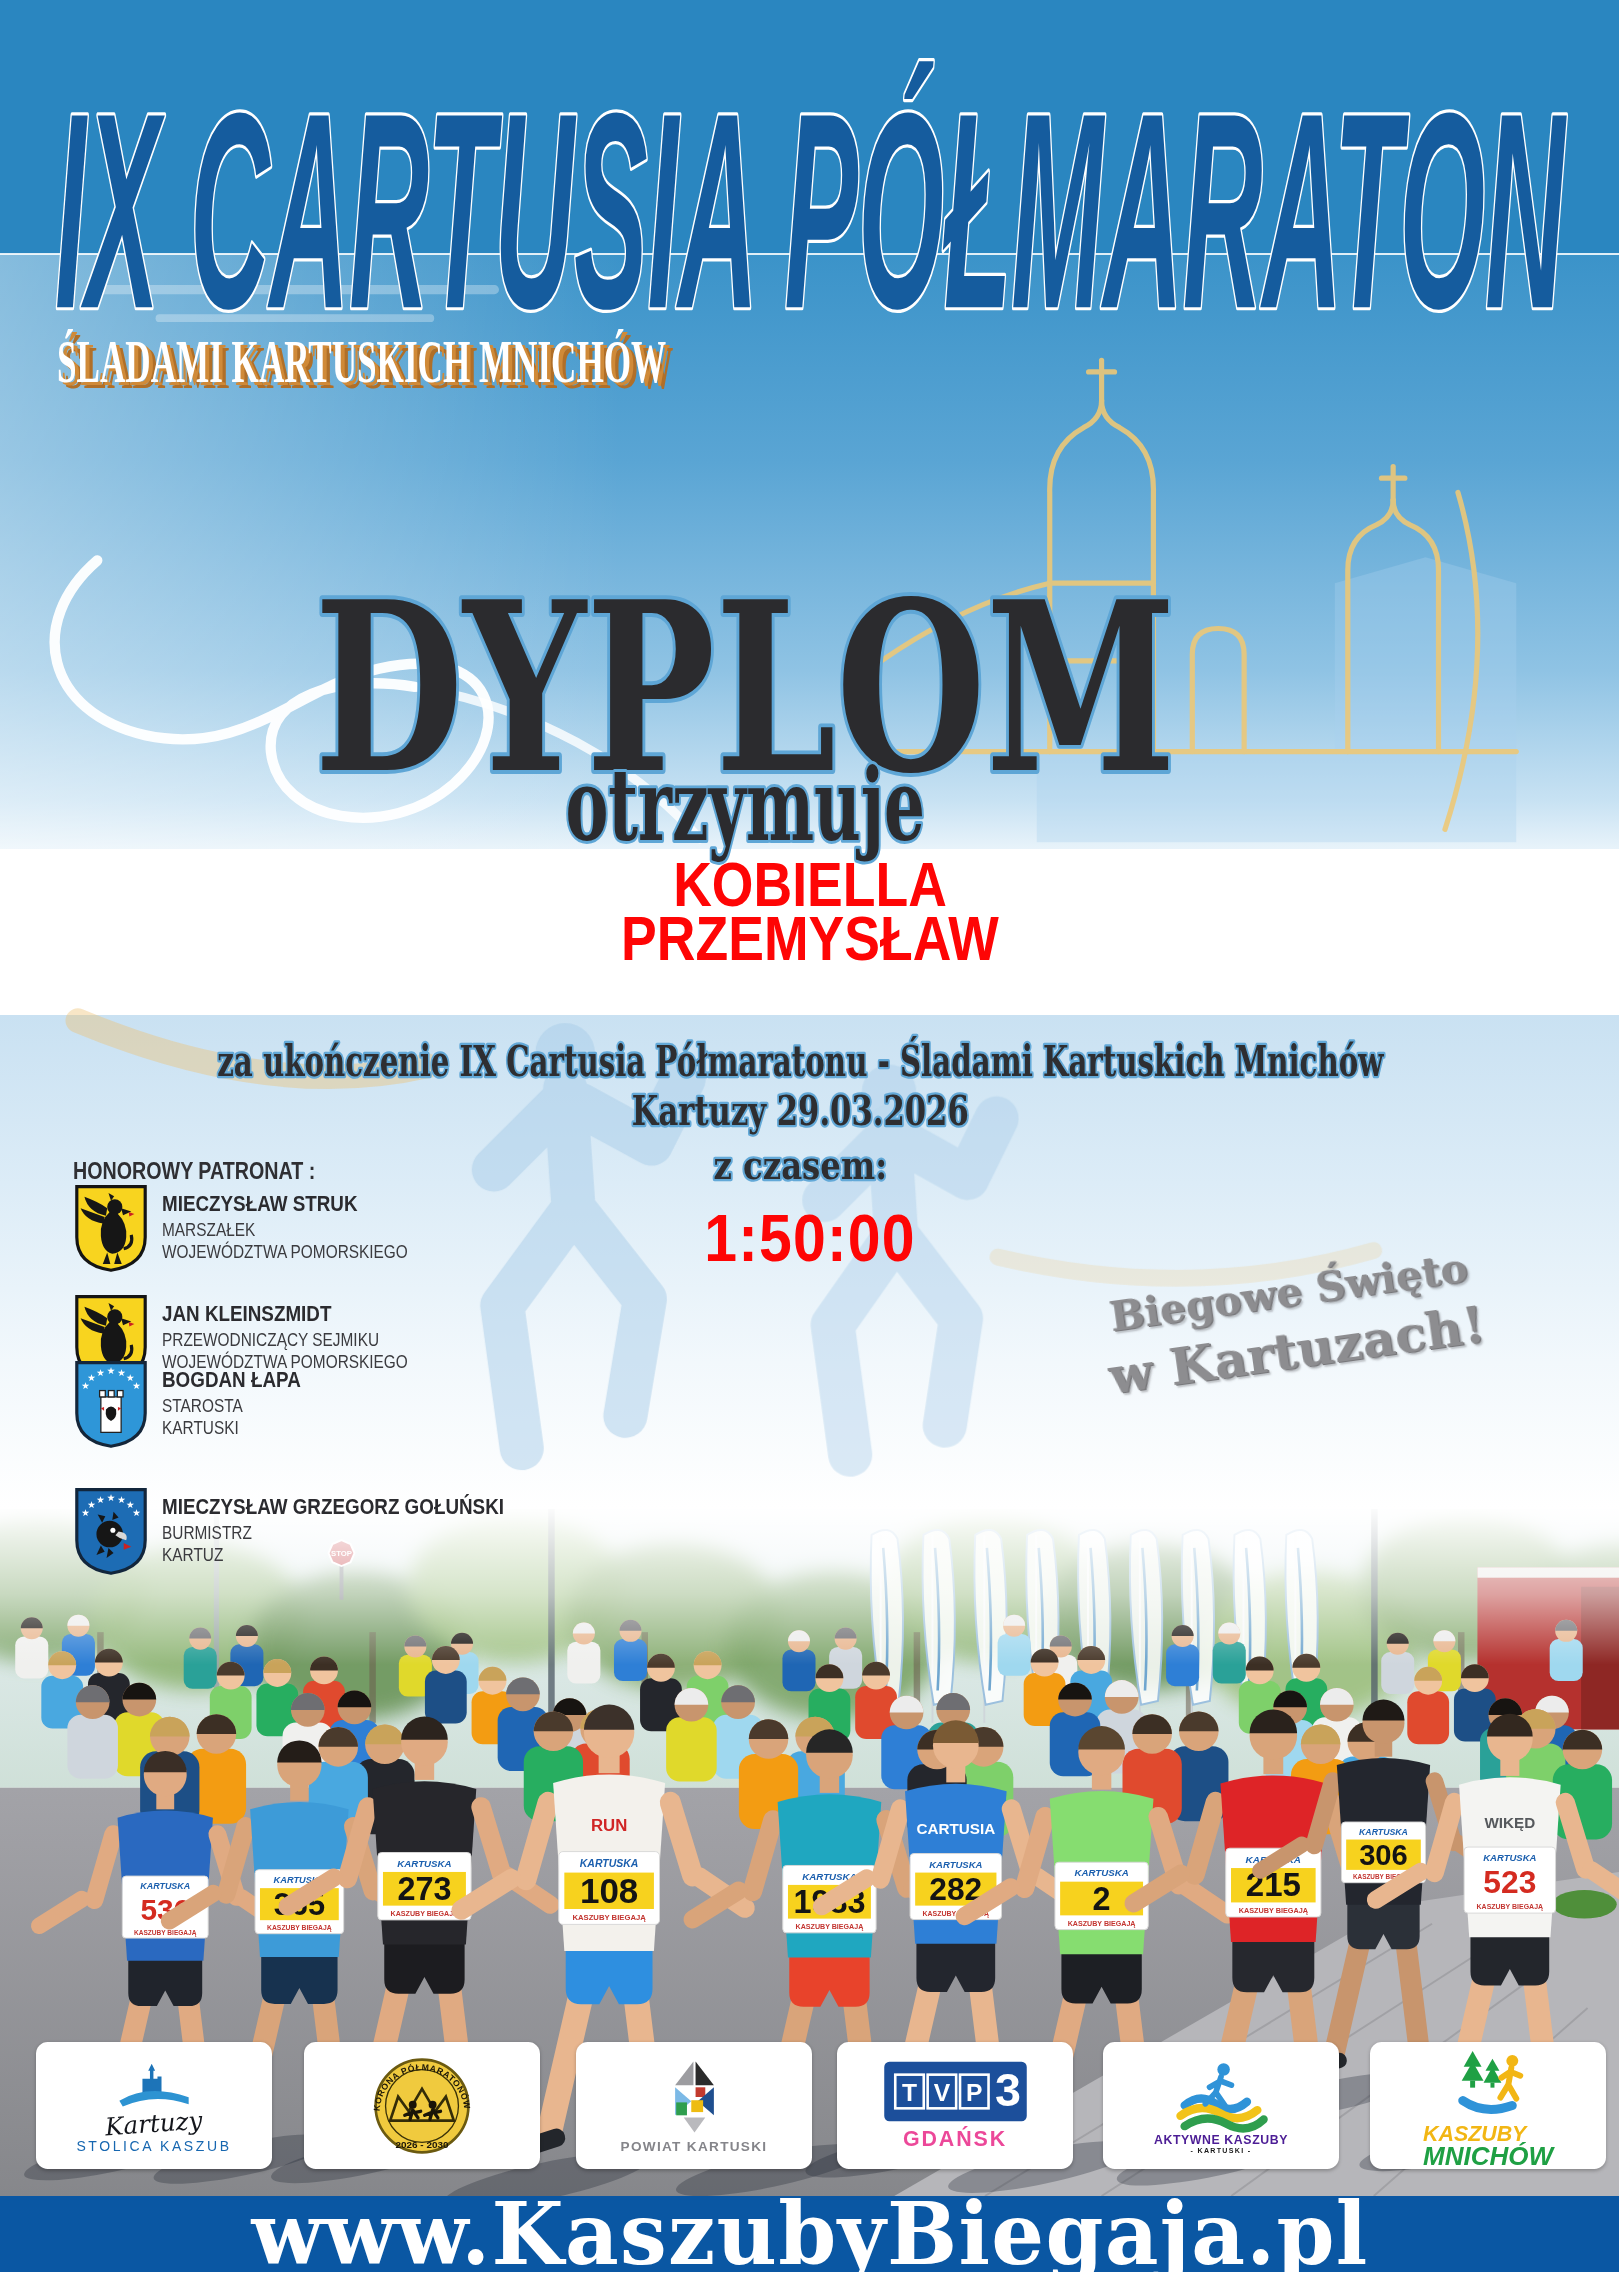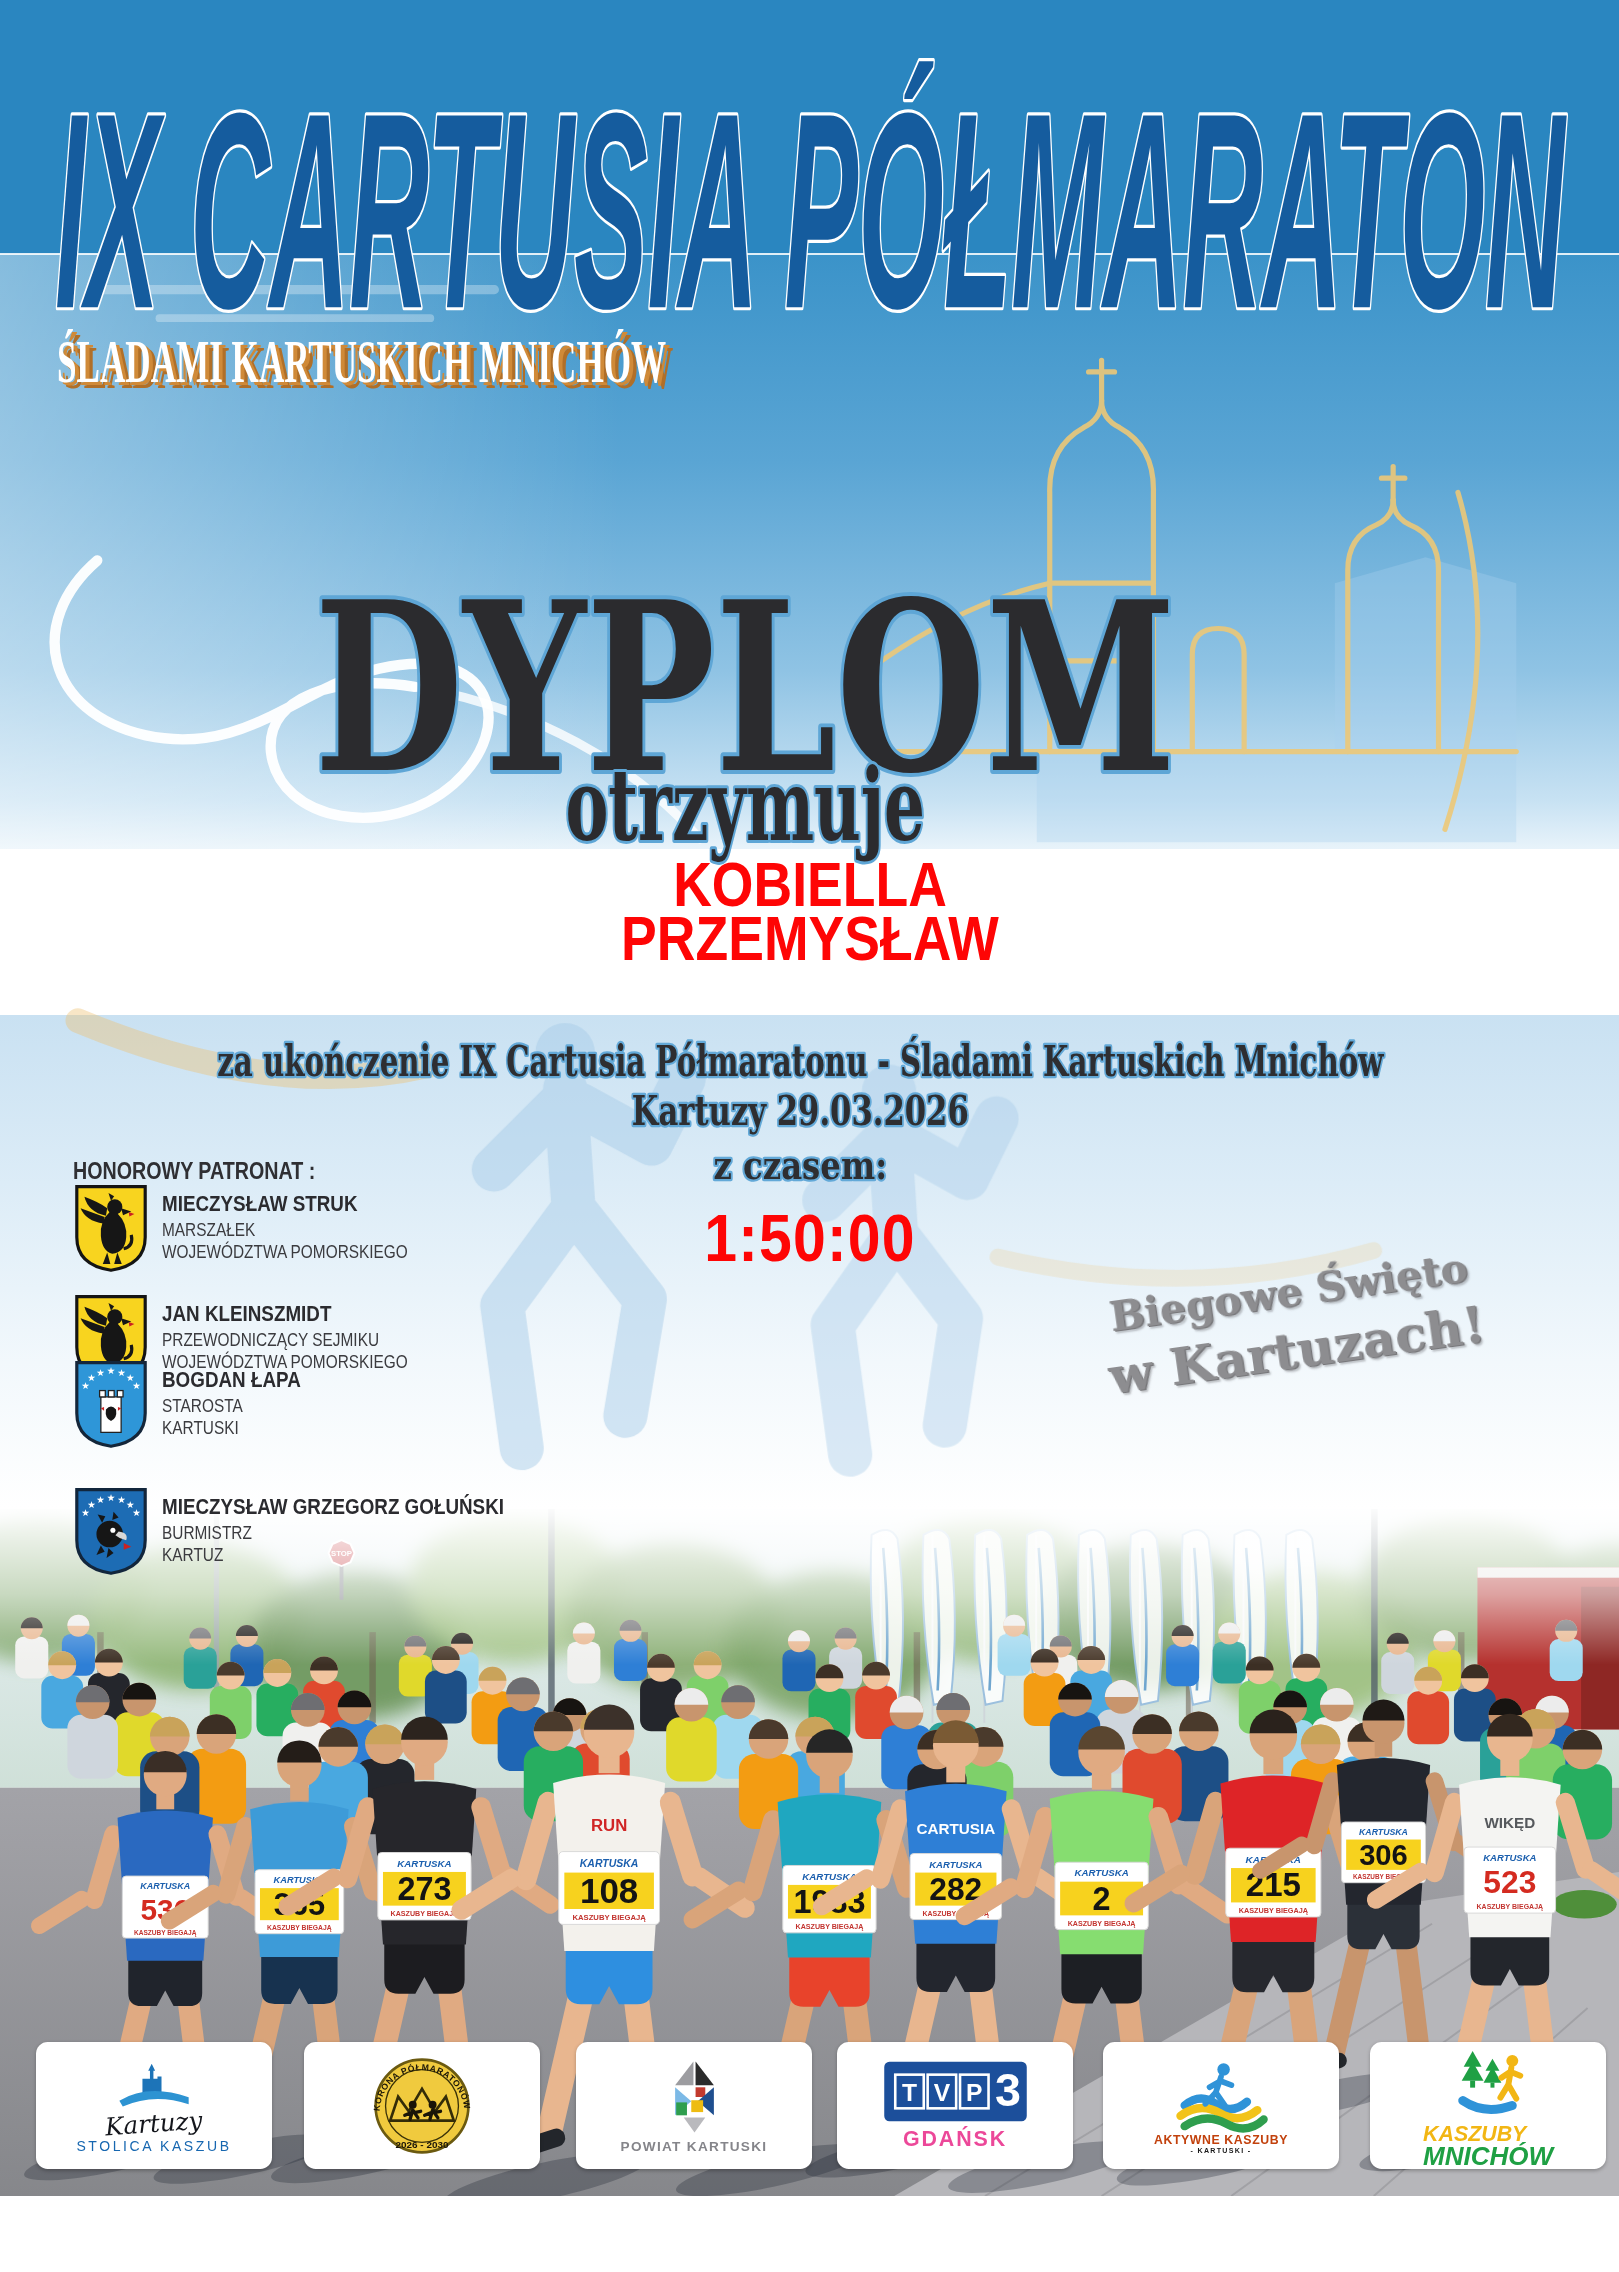--- a/index.html
+++ b/index.html
@@ -47,21 +47,21 @@
   #biegowe .l2{font-size:51px;margin-top:3.9px;text-shadow:1.3px 1.3px 0 #77777a,2.6px 2.6px 1.9px rgba(90,90,95,.35);}
   
   .card{position:absolute;top:2042px;width:236px;height:127px;background:#fff;border-radius:11.7px;
       z-index:9;box-shadow:0 1.3px 3.9px rgba(0,0,0,.25);display:flex;flex-direction:column;
       align-items:center;justify-content:center;overflow:hidden;}
   .card .cap-blue{font-size:14px;font-weight:normal;color:#1767b0;letter-spacing:2.6px;}
   #card-kartuzy .script{font-family:"DejaVu Serif",serif;font-style:italic;font-size:24.6px;color:#14161c;
       margin-top:-9px;transform:rotate(-4deg);}
   #card-powiat .lbl{font-size:13.6px;font-weight:bold;color:#85858a;letter-spacing:1.3px;margin-top:2.6px;}
   #card-tvp .city{font-size:21.4px;font-weight:bold;color:#ec4899;letter-spacing:1.9px;margin-top:2.6px;}
-  #card-aktywne .lbl{font-size:12.3px;font-weight:bold;color:#c2410c;letter-spacing:0.6px;margin-top:-1.3px;}
+  #card-aktywne .lbl{font-size:12.3px;font-weight:bold;color:#4c1d95;letter-spacing:0.6px;margin-top:-1.3px;}
   #card-aktywne .sub{font-size:7.1px;font-weight:bold;color:#1a1a1a;letter-spacing:1.3px;}
   #card-kb{gap:2.6px;}
   #card-kb .words{display:flex;flex-direction:column;line-height:.95;}
   #card-kb .w1{font-size:21.4px;font-weight:bold;font-style:italic;color:#f2b614;}
   #card-kb .w2{font-size:26px;font-weight:bold;font-style:italic;color:#1fa044;}
 </style>
 </head>
 <body>
 
 <div class="poster">
@@ -1013,14 +1013,17 @@
       <g stroke="#f2b614" stroke-width="12" stroke-linecap="round" fill="none">
         <path d="M126,52 L120,86 M120,86 L104,112 M120,86 L136,114 M124,60 L106,72 M124,60 L144,68"></path>
       </g>
     </svg>
     <div class="words">
       <span class="w1">KASZUBY</span>
       <span class="w2">MNICHÓW</span>
     </div>
   </div>
 
+  <div class="abs" id="footer-bar">
+    <div class="url">www.KaszubyBiegaja.pl</div>
+  </div>
 </div>
 
 
 </body></html>

